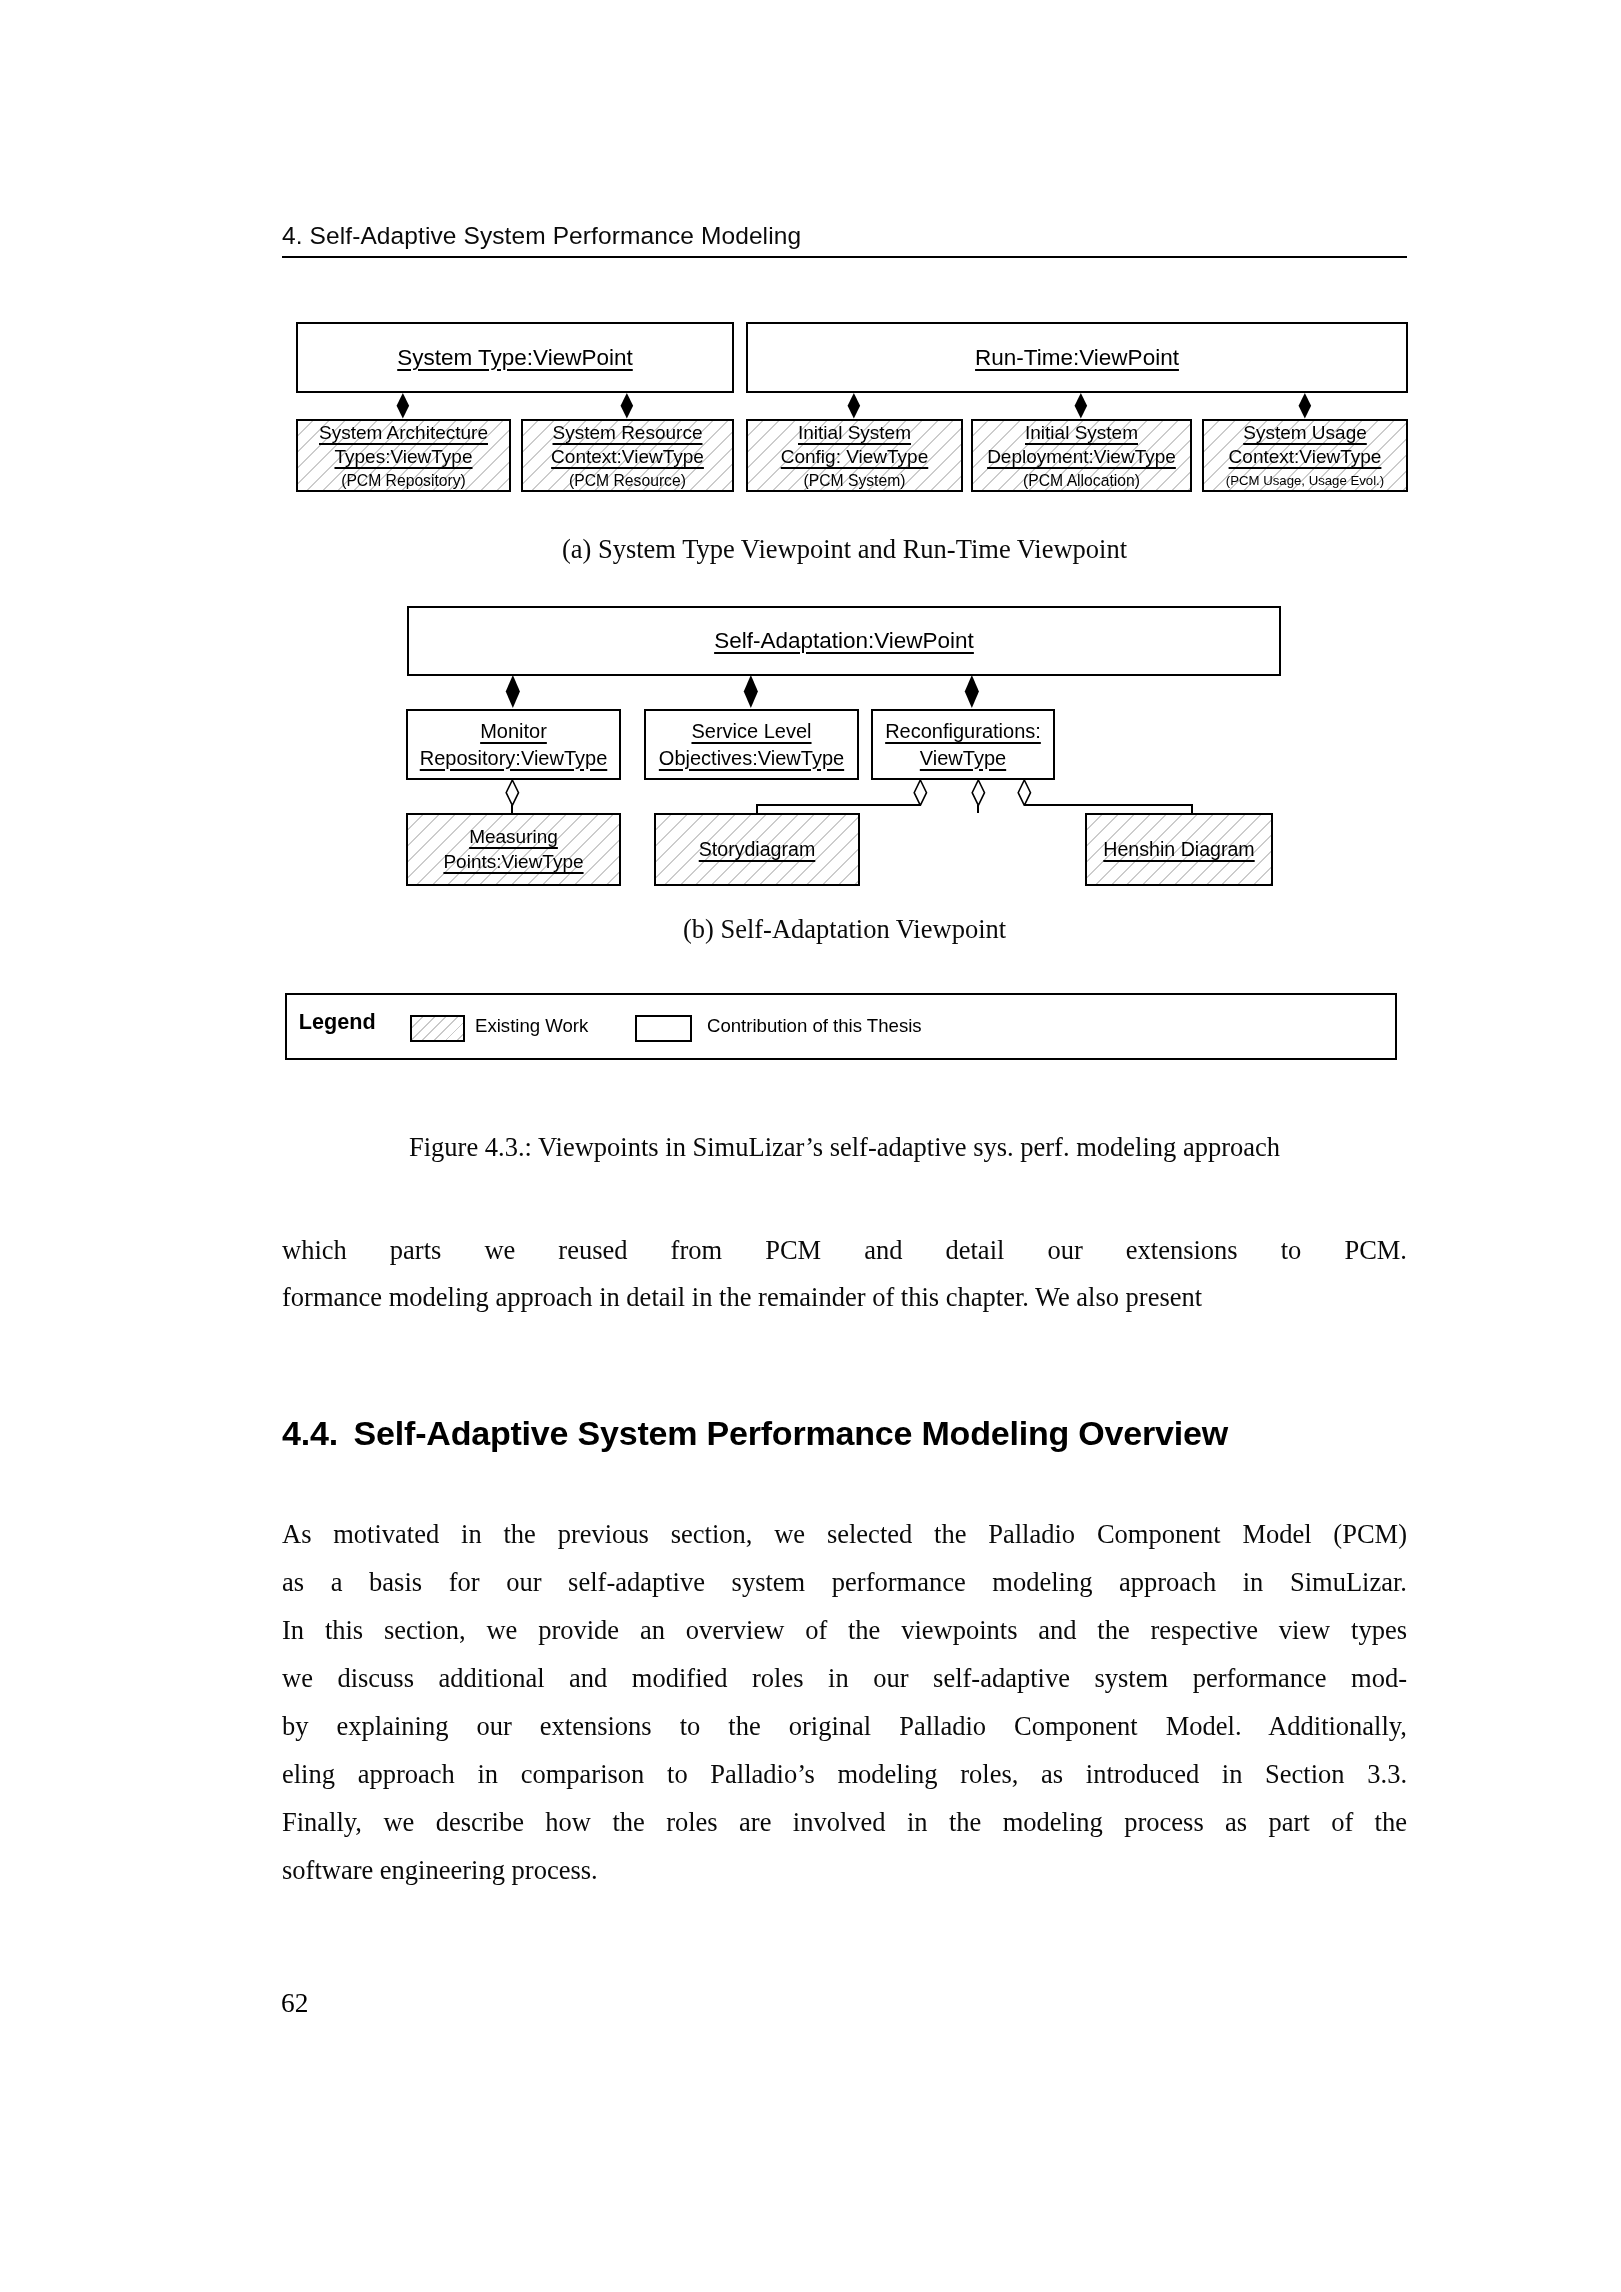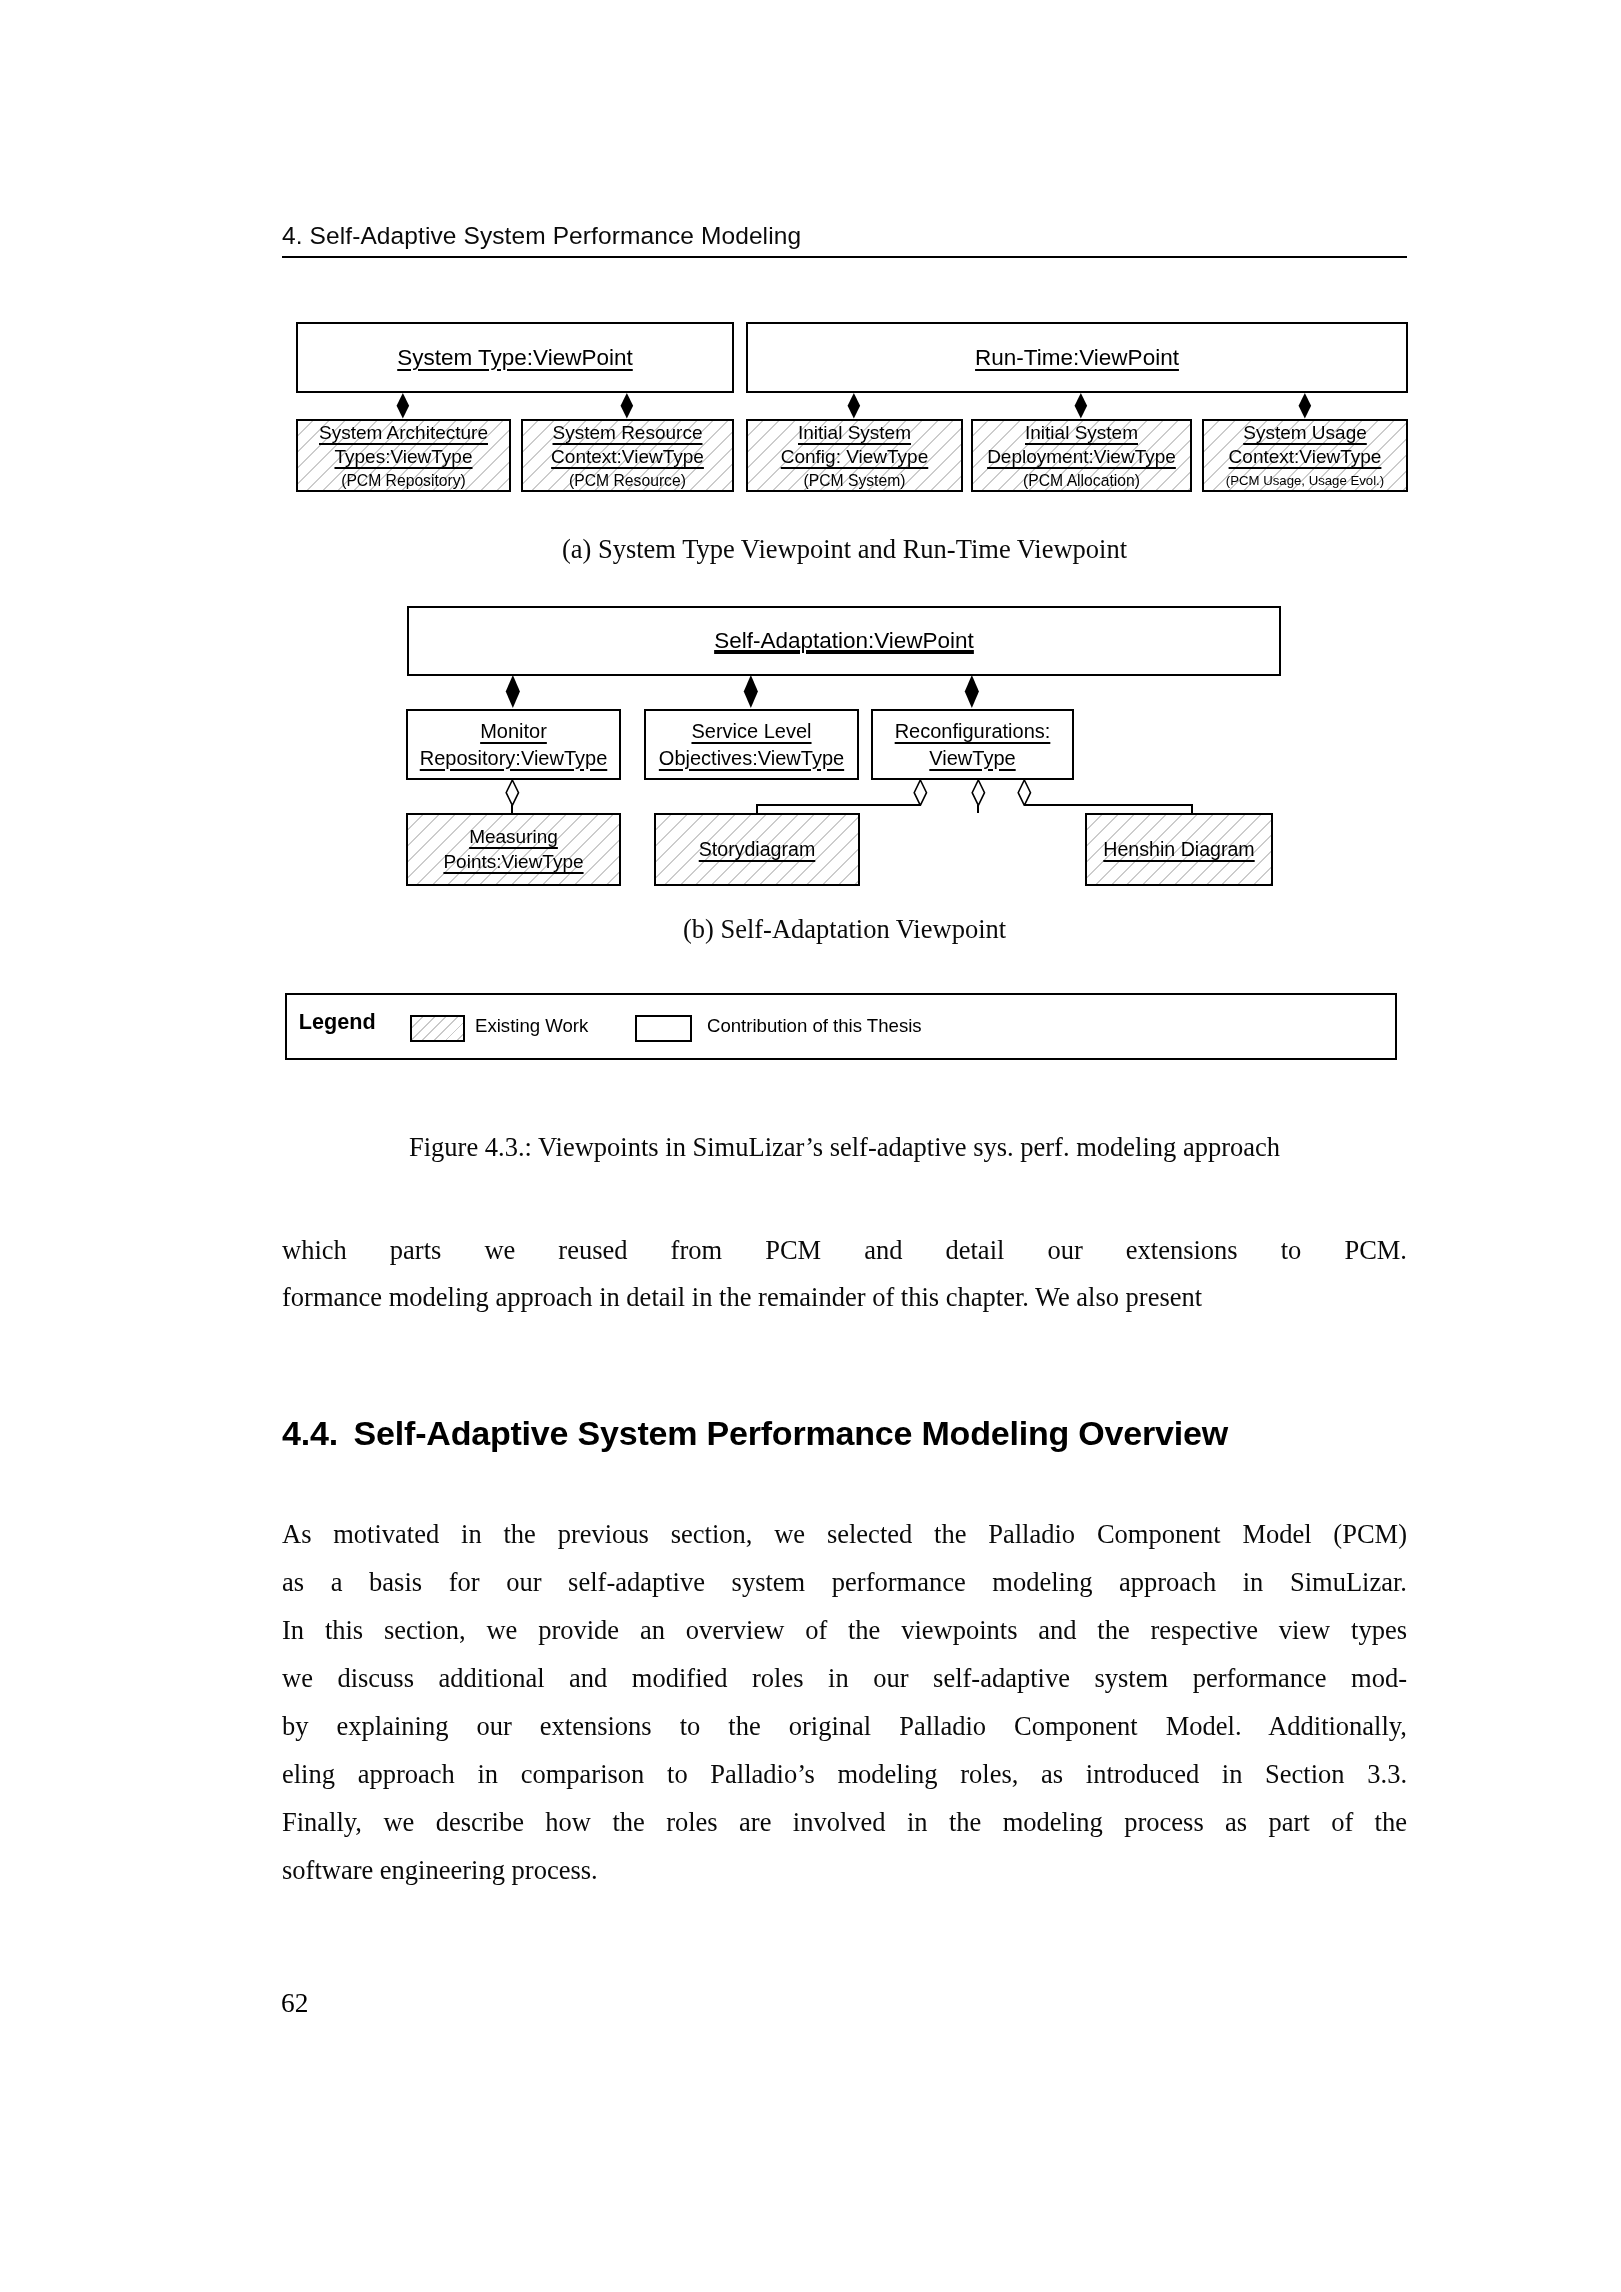--- a/index.html
+++ b/index.html
@@ -112,21 +112,21 @@
     <div class="vt-sub">(PCM Allocation)</div>
   </div>
   <div class="uml-box hatch" style="left:1202px; top:419px; width:206px; height:73px;">
     <div class="vt-line u">System Usage</div>
     <div class="vt-line u">Context:ViewType</div>
     <div class="vt-sub small">(PCM Usage, Usage Evol.)</div>
   </div>
 
   <div class="fig-caption" style="top:534px;">(a) System Type Viewpoint and Run-Time Viewpoint</div>
 
-  <div class="uml-box" style="left:407px; top:606px; width:874px; height:70px;text-decoration:underline;">
+  <div class="uml-box" style="left:407px; top:606px; width:874px; height:70px;">
     <div class="vp-label u">Self-Adaptation:ViewPoint</div>
   </div>
 
   <svg class="diamond" style="left:505px; top:675px;" width="15.7" height="33" viewBox="0 0 16 34">
       <polygon points="8,0 15.3,17 8,34 0.7,17" fill="#000"></polygon>
     </svg>
   <svg class="diamond" style="left:743px; top:675px;" width="15.7" height="33" viewBox="0 0 16 34">
       <polygon points="8,0 15.3,17 8,34 0.7,17" fill="#000"></polygon>
     </svg>
   <svg class="diamond" style="left:964px; top:675px;" width="15.7" height="33" viewBox="0 0 16 34">
@@ -134,21 +134,21 @@
     </svg>
 
   <div class="uml-box thick" style="left:406px; top:709px; width:215px; height:71px;">
     <div class="vt-line u" style="font-size:20px; line-height:26.5px;">Monitor</div>
     <div class="vt-line u" style="font-size:20px; line-height:26.5px;">Repository:ViewType</div>
   </div>
   <div class="uml-box" style="left:644px; top:709px; width:215px; height:71px;">
     <div class="vt-line u" style="font-size:20px; line-height:26.5px;text-align:right;">Service Level</div>
     <div class="vt-line u" style="font-size:20px; line-height:26.5px;">Objectives:ViewType</div>
   </div>
-  <div class="uml-box" style="left:871px; top:709px; width:203px; height:71px;">
+  <div class="uml-box" style="left:871px; top:709px; width:184px; height:71px;">
     <div class="vt-line u" style="font-size:20px; line-height:26.5px;">Reconfigurations:</div>
     <div class="vt-line u" style="font-size:20px; line-height:26.5px;">ViewType</div>
   </div>
 
   <svg class="diamond" style="left:505px; top:779px;" width="14.7" height="27.4" viewBox="0 0 15 28">
       <polygon points="7.5,1 13.8,14 7.5,27 1.2,14" fill="#fff" stroke="#000" stroke-width="1.6"></polygon>
     </svg>
   <svg class="diamond" style="left:913px; top:779px;" width="14.7" height="27.4" viewBox="0 0 15 28">
       <polygon points="7.5,1 13.8,14 7.5,27 1.2,14" fill="#fff" stroke="#000" stroke-width="1.6"></polygon>
     </svg>

